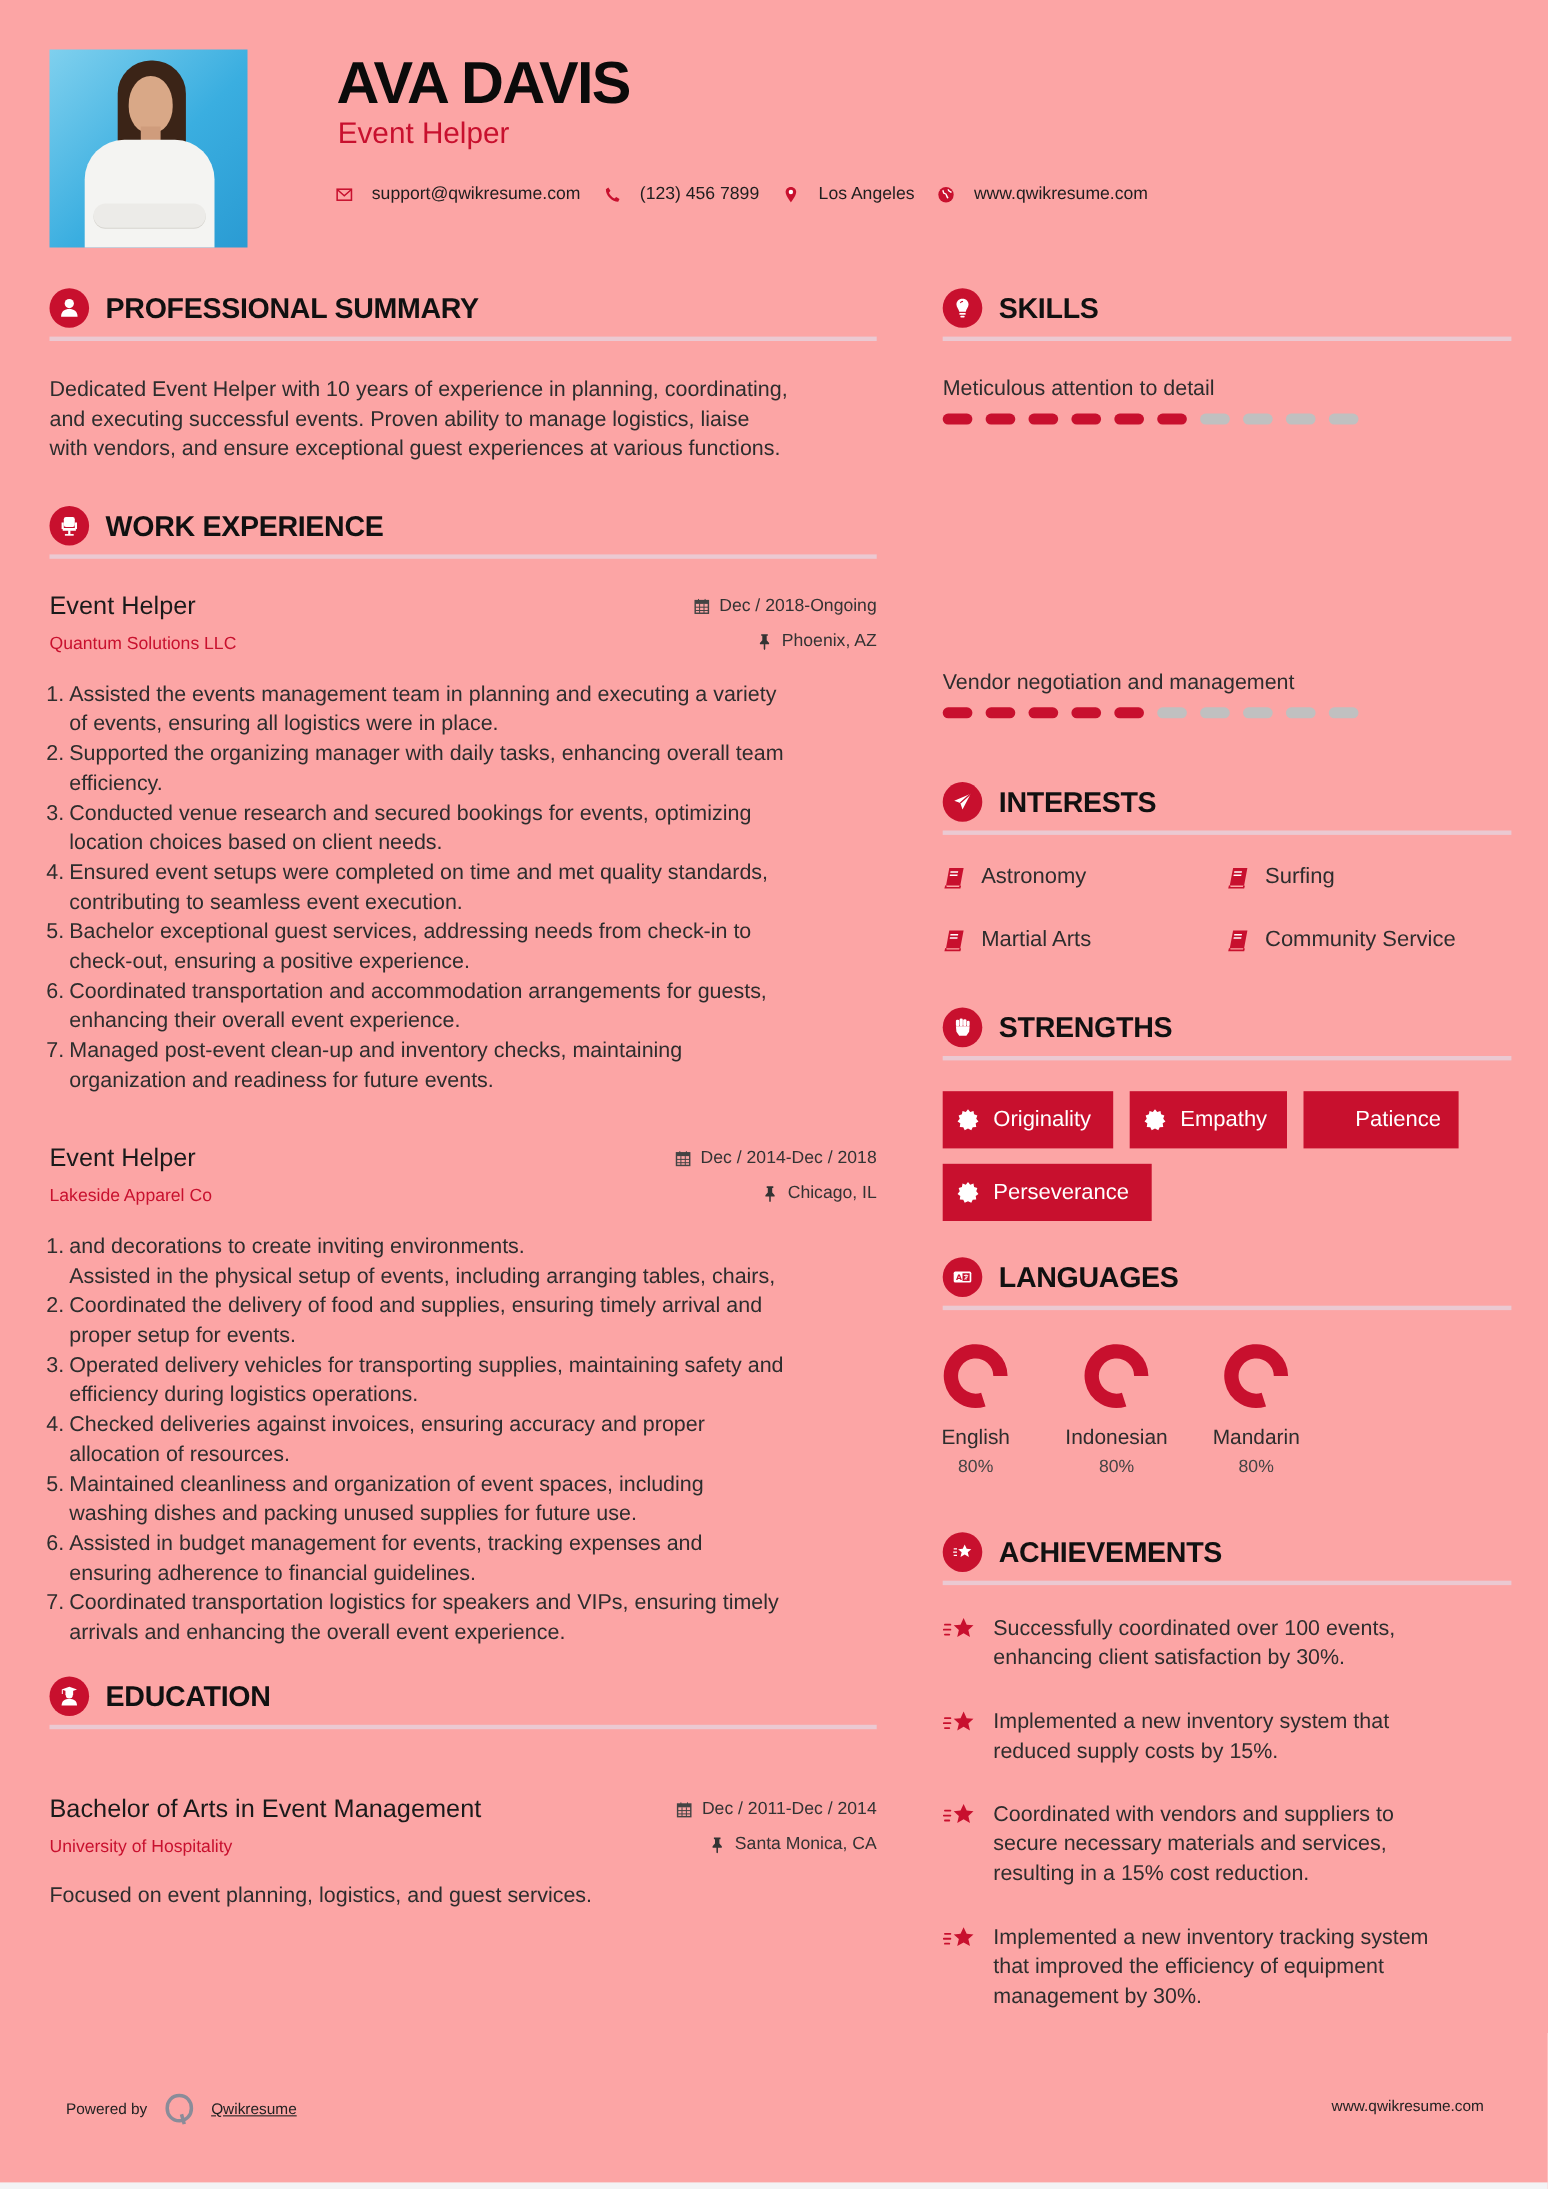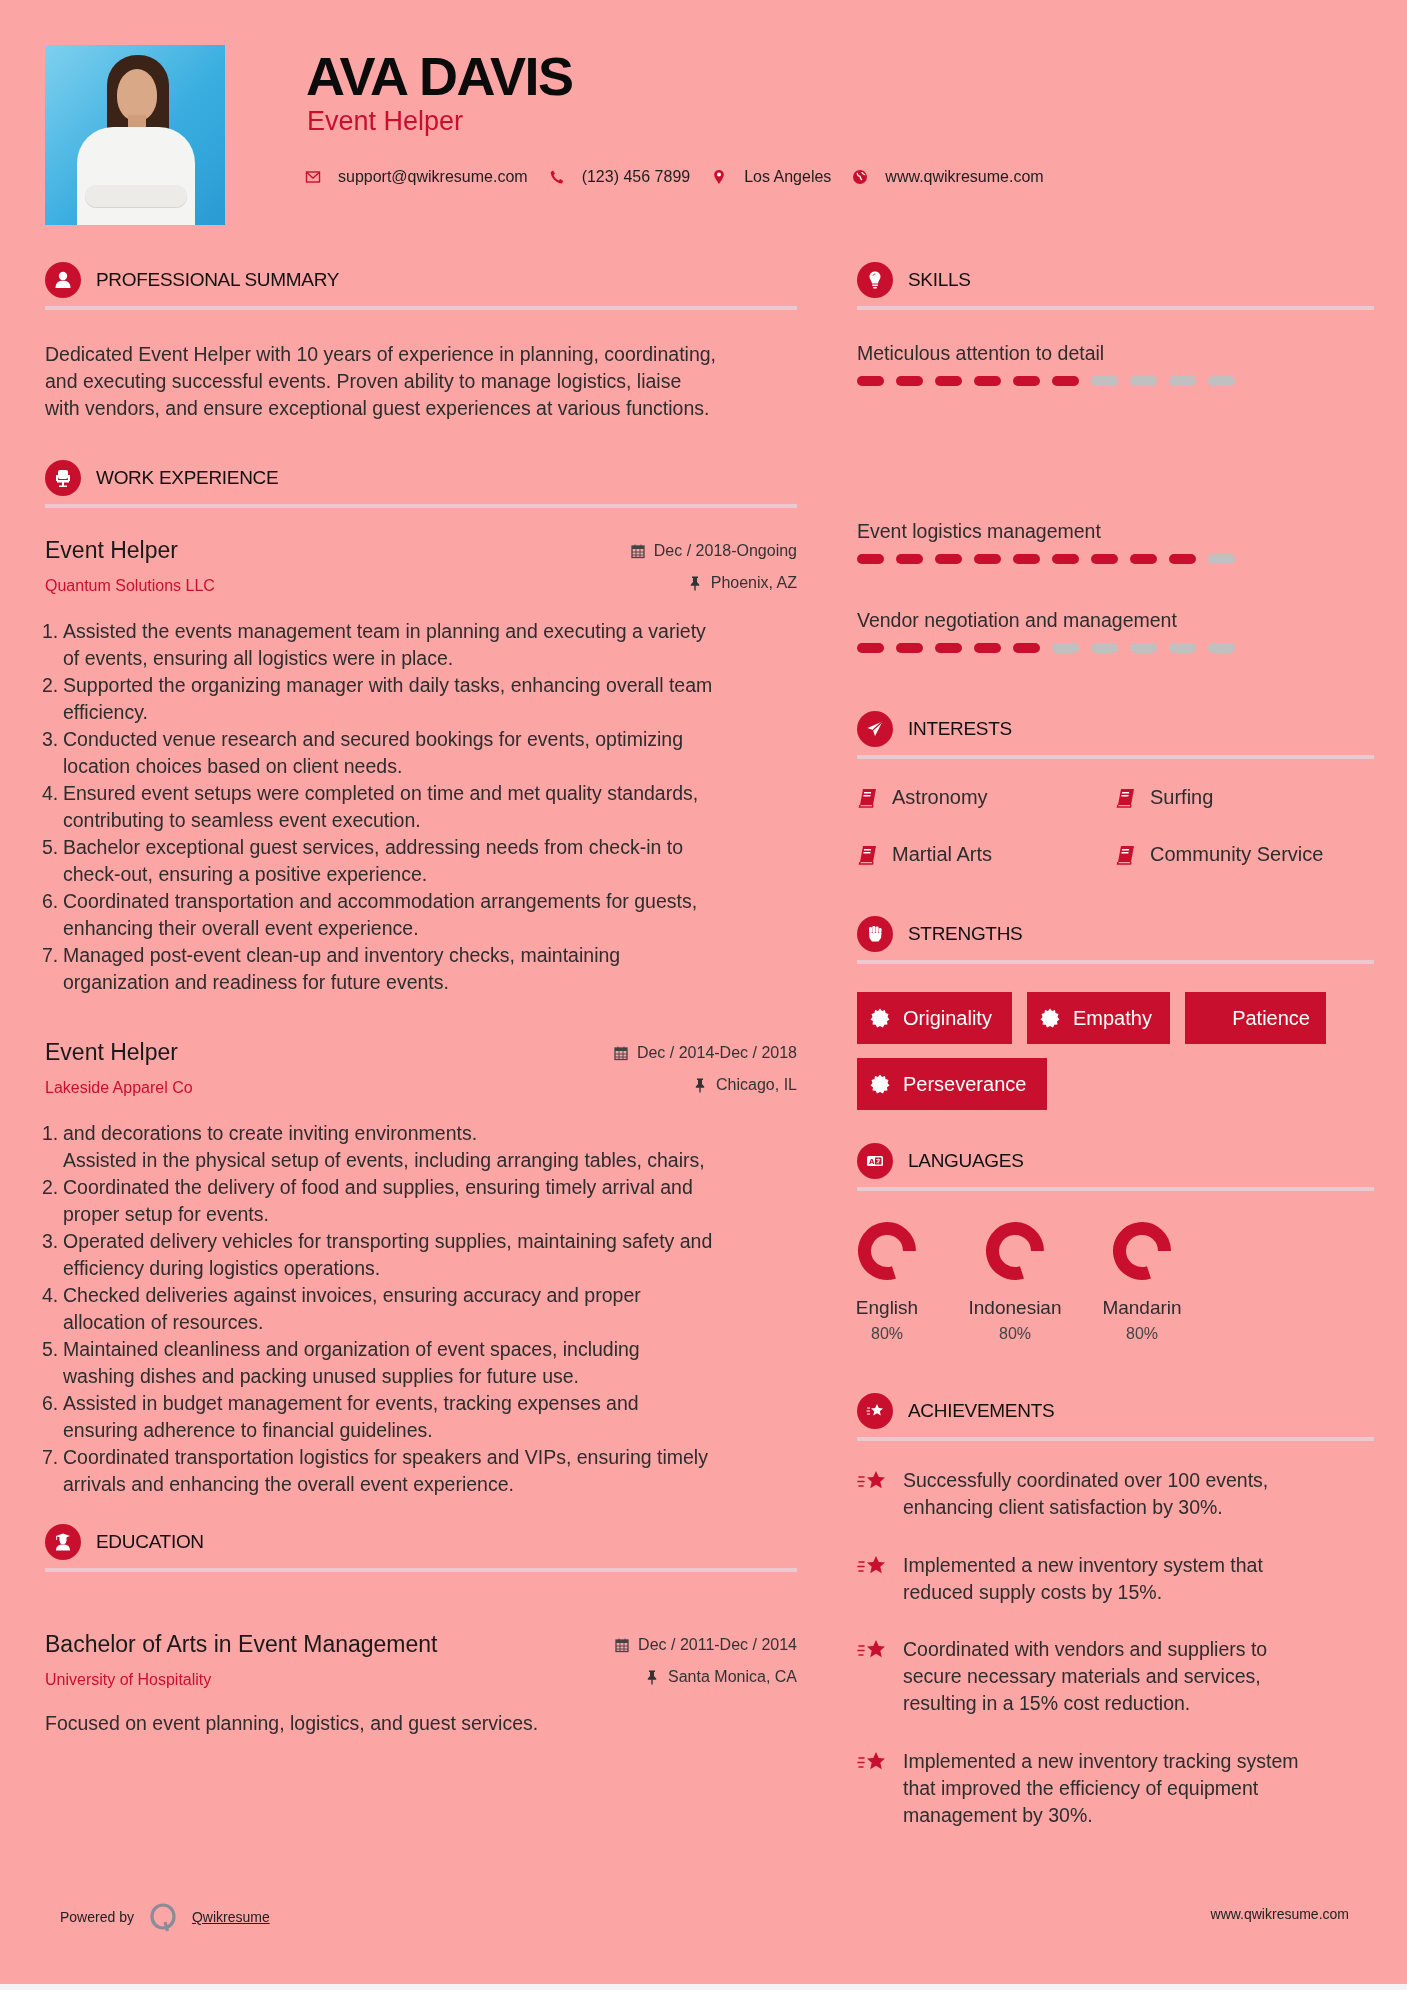--- a/index.html
+++ b/index.html
@@ -42,21 +42,21 @@
   .contacts .ico svg { width: 16px; height: 16px; }
 
   
   .sec-head { position: absolute; height: 52px; }
   .sec-head .circ {
     position: absolute; left: 0; top: 0; width: 36px; height: 36px; border-radius: 50%;
     background: #c8102e; display: flex; align-items: center; justify-content: center;
   }
   .sec-head .circ svg { width: 22px; height: 22px; }
   .sec-head .label {
-    position: absolute; left: 51px; top: 3px; font-size: 19px; font-weight: 400;
+    position: absolute; left: 51px; top: 3px; font-size: 26px; font-weight: 700;
     color: #111; letter-spacing: -0.3px; line-height: 30px;
   }
   .sec-head .rule { position: absolute; left: 0; right: 0; top: 44px; height: 4px; background: #ebc9d2; }
 
   .left-col { position: absolute; left: 45px; width: 752px; }
 
   .body-text { font-size: 19.5px; line-height: 27px; color: #2d2d2d; }
 
   
   .job { position: absolute; left: 45px; width: 752px; }
@@ -356,35 +356,20 @@
         <span class="seg on"></span>
         <span class="seg on"></span>
         <span class="seg on"></span>
         <span class="seg on"></span>
         <span class="seg"></span>
         <span class="seg"></span>
         <span class="seg"></span>
         <span class="seg"></span>
       </div>
   </div>
-  <div class="skill" style="top:518px; height:50px;">
-    <div class="sk-name">Event logistics management</div>
-    <div class="bars">
-        <span class="seg on"></span>
-        <span class="seg on"></span>
-        <span class="seg on"></span>
-        <span class="seg on"></span>
-        <span class="seg on"></span>
-        <span class="seg on"></span>
-        <span class="seg on"></span>
-        <span class="seg on"></span>
-        <span class="seg on"></span>
-        <span class="seg"></span>
-      </div>
-  </div>
   <div class="skill" style="top:607px; height:50px;">
     <div class="sk-name">Vendor negotiation and management</div>
     <div class="bars">
         <span class="seg on"></span>
         <span class="seg on"></span>
         <span class="seg on"></span>
         <span class="seg on"></span>
         <span class="seg on"></span>
         <span class="seg"></span>
         <span class="seg"></span>

